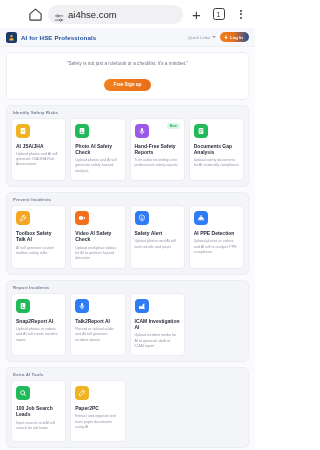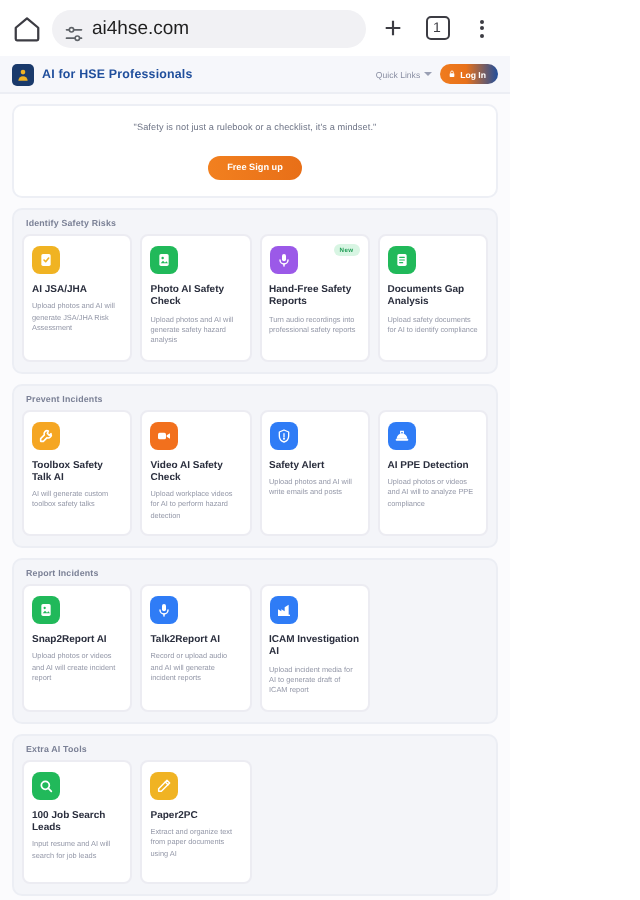--- a/index.html
+++ b/index.html
@@ -11,20 +11,21 @@
   }
 
   
   .browser-bar {
     height: 28px;
     background: #ffffff;
     display: flex;
     align-items: center;
     padding: 0 6px;
     gap: 5px;
+    margin-left: 22px;
   }
   .home-icon { width: 15px; height: 15px; flex: 0 0 auto; }
   .omnibox {
     flex: 1 1 auto;
     height: 19px;
     background: #f1f1f4;
     border-radius: 10px;
     display: flex;
     align-items: center;
     padding: 0 6px;

